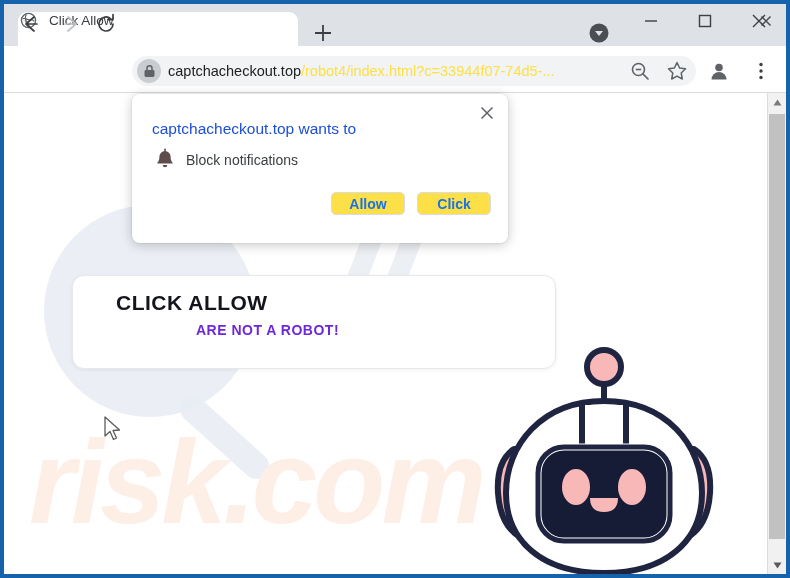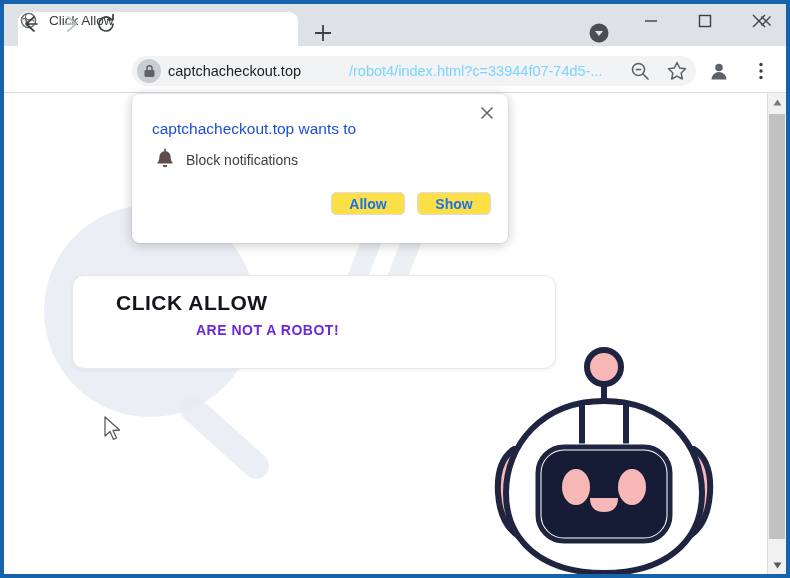--- a/index.html
+++ b/index.html
@@ -128,21 +128,21 @@
     justify-content: center;
   }
   .url {
     position: absolute;
     left: 168px; top: 61px;
     font-size: 14.5px;
     color: #202124;
     line-height: 20px;
     white-space: nowrap;
   }
-  .url .dim { color: #7dd3fc; padding-left: 48px; }
+  .url .dim { color: #fde047; }
   .omni-icon {
     position: absolute;
     top: 60px;
     width: 22px; height: 22px;
     cursor: default;
   }
 
   
   .viewport {
     position: absolute;
@@ -425,20 +425,21 @@
       <circle cx="11" cy="11" r="1.7" fill="#3c4043"></circle>
       <circle cx="11" cy="17.5" r="1.7" fill="#3c4043"></circle>
     </svg>
   </span>
 
   <div class="viewport">
 
     <div class="wm-slashes">//</div>
     <div class="wm-glass"></div>
     <div class="wm-handle"></div>
+    <div class="wm-risk">risk.com</div>
 
     <div class="card-tail-b"></div>
     <div class="site-card"></div>
     <div class="card-line1">CLICK ALLOW</div>
     <div class="card-line2">ARE NOT A ROBOT!</div>
 
     <div class="robot">
       <svg width="260" height="330" viewBox="0 0 260 330">
         <g fill="none" stroke="#1f2440" stroke-width="6" stroke-linejoin="round" stroke-linecap="round">
 
@@ -498,21 +499,21 @@
     <div class="perm-title">captchacheckout.top wants to</div>
     <span class="perm-bell">
       <svg width="22" height="22" viewBox="0 0 22 22">
         <path d="M11 3 a5.6 5.6 0 0 1 5.6 5.6 c0 4.2 1.4 5.4 1.9 6 a0.6 0.6 0 0 1 -0.5 1 L4 15.6 a0.6 0.6 0 0 1 -0.5 -1 c0.5 -0.6 1.9 -1.8 1.9 -6 A5.6 5.6 0 0 1 11 3 Z" fill="#5f4d4d"></path>
         <path d="M11 1.2 L11 3.3" stroke="#5f4d4d" stroke-width="1.6" stroke-linecap="round"></path>
         <path d="M8.7 17 a2.3 2.3 0 0 0 4.6 0 Z" fill="#5f4d4d"></path>
       </svg>
     </span>
     <div class="perm-item">Block notifications</div>
     <button class="perm-btn" id="btn-allow">Allow</button>
-    <button class="perm-btn" id="btn-block">Show</button>
+    <button class="perm-btn" id="btn-block">Click</button>
   </div>
 
   <div class="sb">
     <span class="sb-arrow sb-up">
       <svg width="9" height="7" viewBox="0 0 9 7">
           <path d="M4.5 0.5 L8.5 6.5 L0.5 6.5 Z" fill="#7a7a7a"></path>
         </svg>
     </span>
     <div class="sb-thumb"></div>
     <span class="sb-arrow sb-down">

